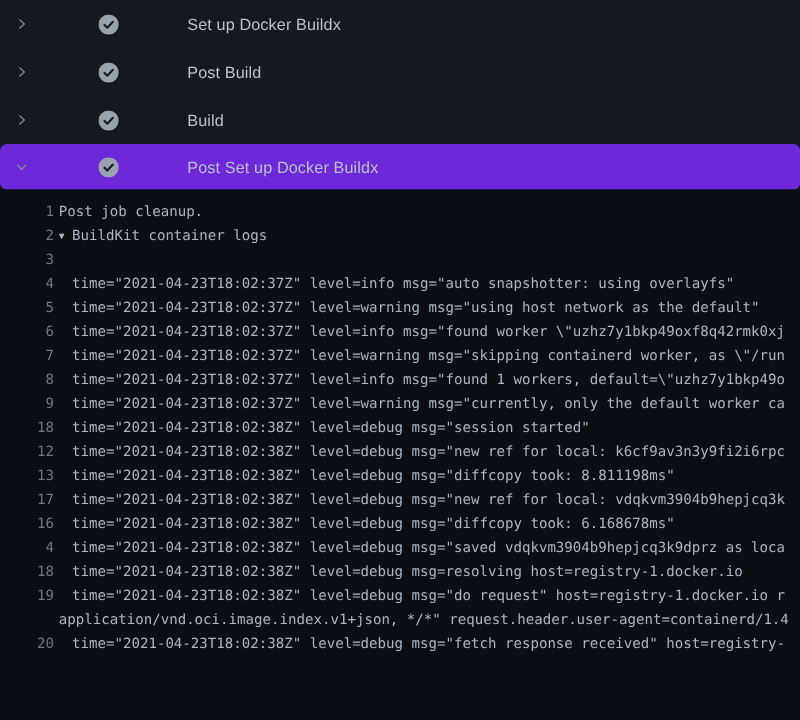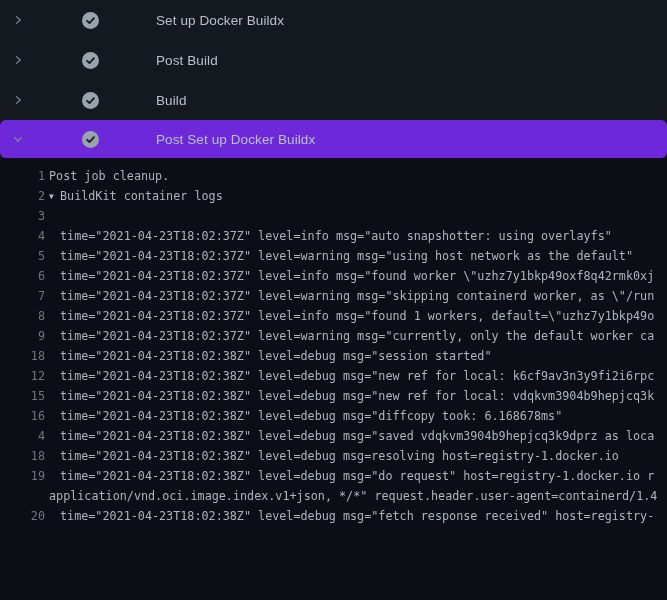--- a/index.html
+++ b/index.html
@@ -135,20 +135,21 @@
     <div class="log-row"><span class="gutter">2</span><span class="ltext"><span class="caret">▼</span>BuildKit container logs</span></div>
     <div class="log-row ind"><span class="gutter">3</span></div>
     <div class="log-row ind"><span class="gutter">4</span><span class="ltext">time="2021-04-23T18:02:37Z" level=info msg="auto snapshotter: using overlayfs"</span></div>
     <div class="log-row ind"><span class="gutter">5</span><span class="ltext">time="2021-04-23T18:02:37Z" level=warning msg="using host network as the default"</span></div>
     <div class="log-row ind"><span class="gutter">6</span><span class="ltext">time="2021-04-23T18:02:37Z" level=info msg="found worker \"uzhz7y1bkp49oxf8q42rmk0xj</span></div>
     <div class="log-row ind"><span class="gutter">7</span><span class="ltext">time="2021-04-23T18:02:37Z" level=warning msg="skipping containerd worker, as \"/run</span></div>
     <div class="log-row ind"><span class="gutter">8</span><span class="ltext">time="2021-04-23T18:02:37Z" level=info msg="found 1 workers, default=\"uzhz7y1bkp49o</span></div>
     <div class="log-row ind"><span class="gutter">9</span><span class="ltext">time="2021-04-23T18:02:37Z" level=warning msg="currently, only the default worker ca</span></div>
     <div class="log-row ind"><span class="gutter">18</span><span class="ltext">time="2021-04-23T18:02:38Z" level=debug msg="session started"</span></div>
     <div class="log-row ind"><span class="gutter">12</span><span class="ltext">time="2021-04-23T18:02:38Z" level=debug msg="new ref for local: k6cf9av3n3y9fi2i6rpc</span></div>
-    <div class="log-row ind"><span class="gutter">15</span><span class="ltext">time="2021-04-23T18:02:38Z" level=debug msg="new ref for local: vdqkvm3904b9hepjcq3k</span></div>
+    <div class="log-row ind"><span class="gutter">13</span><span class="ltext">time="2021-04-23T18:02:38Z" level=debug msg="diffcopy took: 8.811198ms"</span></div>
+    <div class="log-row ind"><span class="gutter">17</span><span class="ltext">time="2021-04-23T18:02:38Z" level=debug msg="new ref for local: vdqkvm3904b9hepjcq3k</span></div>
     <div class="log-row ind"><span class="gutter">16</span><span class="ltext">time="2021-04-23T18:02:38Z" level=debug msg="diffcopy took: 6.168678ms"</span></div>
     <div class="log-row ind"><span class="gutter">4</span><span class="ltext">time="2021-04-23T18:02:38Z" level=debug msg="saved vdqkvm3904b9hepjcq3k9dprz as loca</span></div>
     <div class="log-row ind"><span class="gutter">18</span><span class="ltext">time="2021-04-23T18:02:38Z" level=debug msg=resolving host=registry-1.docker.io</span></div>
     <div class="log-row ind"><span class="gutter">19</span><span class="ltext">time="2021-04-23T18:02:38Z" level=debug msg="do request" host=registry-1.docker.io r</span></div>
     <div class="log-row"><span class="gutter"></span><span class="ltext">application/vnd.oci.image.index.v1+json, */*" request.header.user-agent=containerd/1.4</span></div>
     <div class="log-row ind"><span class="gutter">20</span><span class="ltext">time="2021-04-23T18:02:38Z" level=debug msg="fetch response received" host=registry-</span></div>
   </div>
 
 </body></html>

